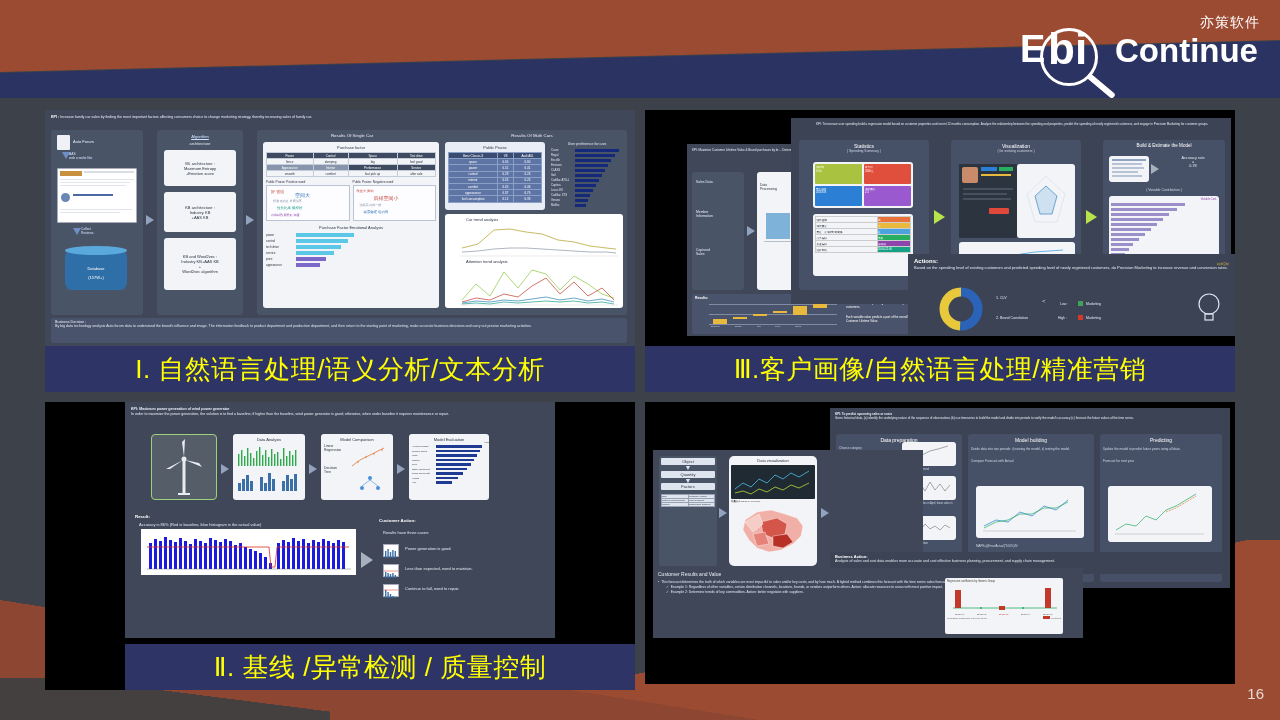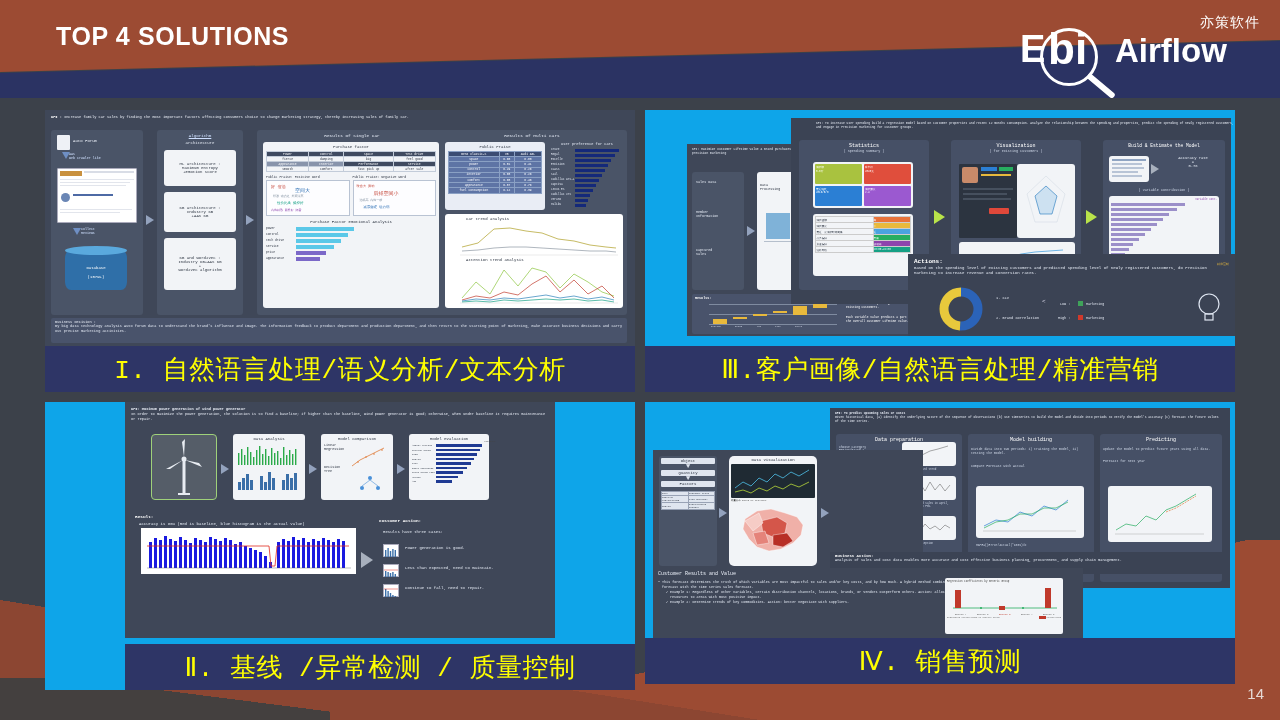--- a/index.html
+++ b/index.html
@@ -39,21 +39,21 @@
   .logo-e { position:absolute; left:8px; top:14px; font-size:38px; font-weight:bold; color:#fff; }
   .logo-bi { position:absolute; left:36px; top:10px; font-size:44px; font-weight:bold; color:#fff; z-index:3;}
   .logo-strategy { position:absolute; left:103px; top:18px; font-size:33px; font-weight:bold; color:#fff; }
   .logo-ring { position:absolute; left:28px; top:14px; width:58px; height:58px;
       border:3px solid #fff; border-radius:50%; z-index:2; }
   .logo-handle { position:absolute; left:76px; top:58px; width:34px; height:6px; background:#fff;
       transform:rotate(40deg); transform-origin:left center; border-radius:3px; z-index:1; }
   .logo-cn { position:absolute; right:2px; top:0px; font-size:14px; color:#fff; letter-spacing:1px; }
 
   
-  .quad { position:absolute; background:#0ea5e9;font-family:Liberation Mono, monospace; }
+  .quad { position:absolute; background:#000000; }
   .q1 { left:45px;  top:110px; width:590px; height:282px; }
   .q3 { left:645px; top:110px; width:590px; height:282px; }
   .q2 { left:45px;  top:402px; width:590px; height:288px; }
   .q4 { left:645px; top:402px; width:590px; height:282px; }
 
   .quad-body { position:absolute; left:0; top:0; right:0; height:236px; overflow:hidden; }
   .quad-label {
     position:absolute; left:0; right:0; bottom:0; height:46px;
     background:#2e3566; color:#ffff00; font-size:26px;
     display:flex; align-items:center; justify-content:center;
@@ -104,29 +104,28 @@
 <body>
 
 <div class="bg-base"></div>
 <div class="bg-tri-br"></div>
 <div class="bg-tri-bl"></div>
 <div class="bg-bl-dark"></div>
 
 <div class="header">
   <div class="header-red"></div>
   <div class="header-blue2"></div>
-  <div class="title-main">TOP 4 SOLUTIONS</div>
 
   <div class="logo">
     <div class="logo-cn">亦策软件</div>
     <div class="logo-e">E</div>
     <div class="logo-handle"></div>
     <div class="logo-ring"></div>
     <div class="logo-bi">bi</div>
-    <div class="logo-strategy">Airflow</div>
+    <div class="logo-strategy">Continue</div>
   </div>
 </div>
 
 <div class="quad q1">
   <div class="quad-body">
     <div class="mini" style="left:0;top:0;width:590px;height:236px;background:#3f4758;padding:5px 6px;">
       <div class="mini-kpi" style="width:576px;">
         <b>KPI :</b>
         <span>Increase family car sales by finding the most important factors affecting consumers choice  to change marketing strategy, thereby increasing sales of family car.</span>
       </div>
@@ -924,16 +923,15 @@
       </svg>
       <div style="display:flex;justify-content:space-between;align-items:center;">
         <span style="font-size:2.2px;color:#555;">Regression coefficients of Generic Group</span>
         <span style="display:flex;align-items:center;gap:1px;">
           <span style="width:7px;height:3px;background:#c0392b;display:inline-block;"></span>
           <span style="font-size:2.2px;color:#555;">coefficient</span>
         </span>
       </div>
     </div>
   </div>
-  <div class="quad-label">Ⅳ. 销售预测</div>
 </div>
 
-<div class="page-num">14</div>
+<div class="page-num">16</div>
 
 </body></html>

